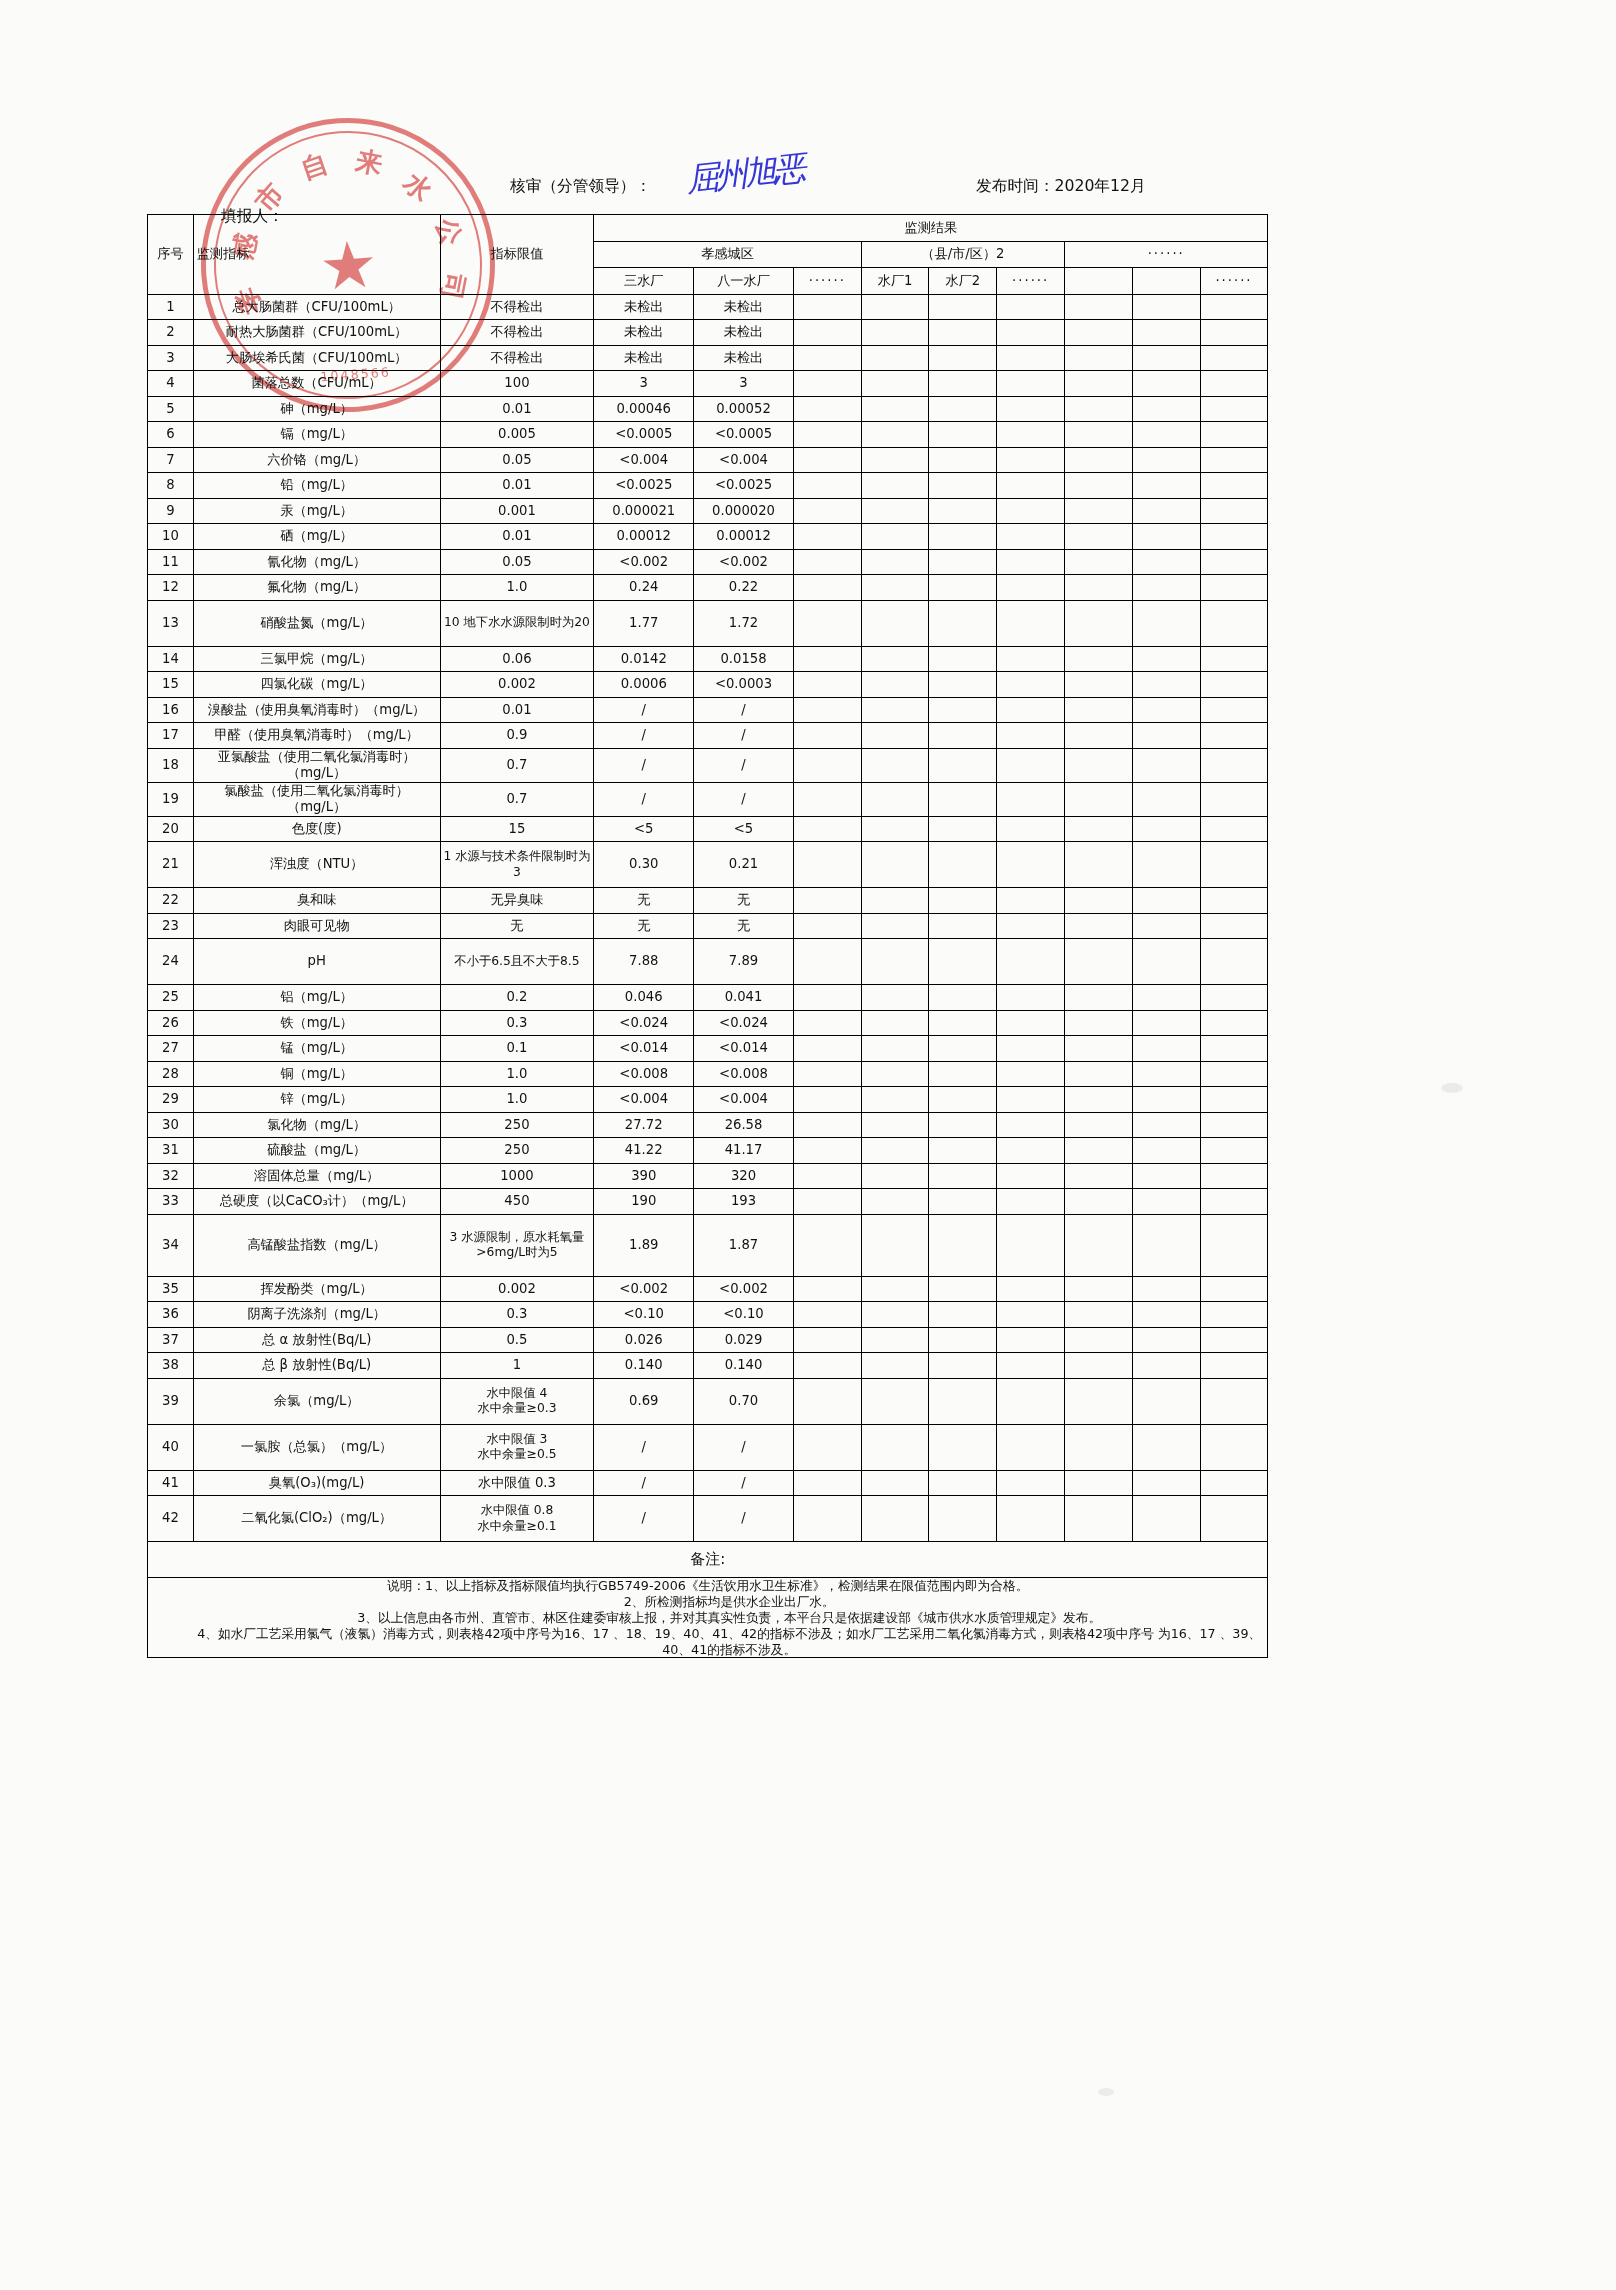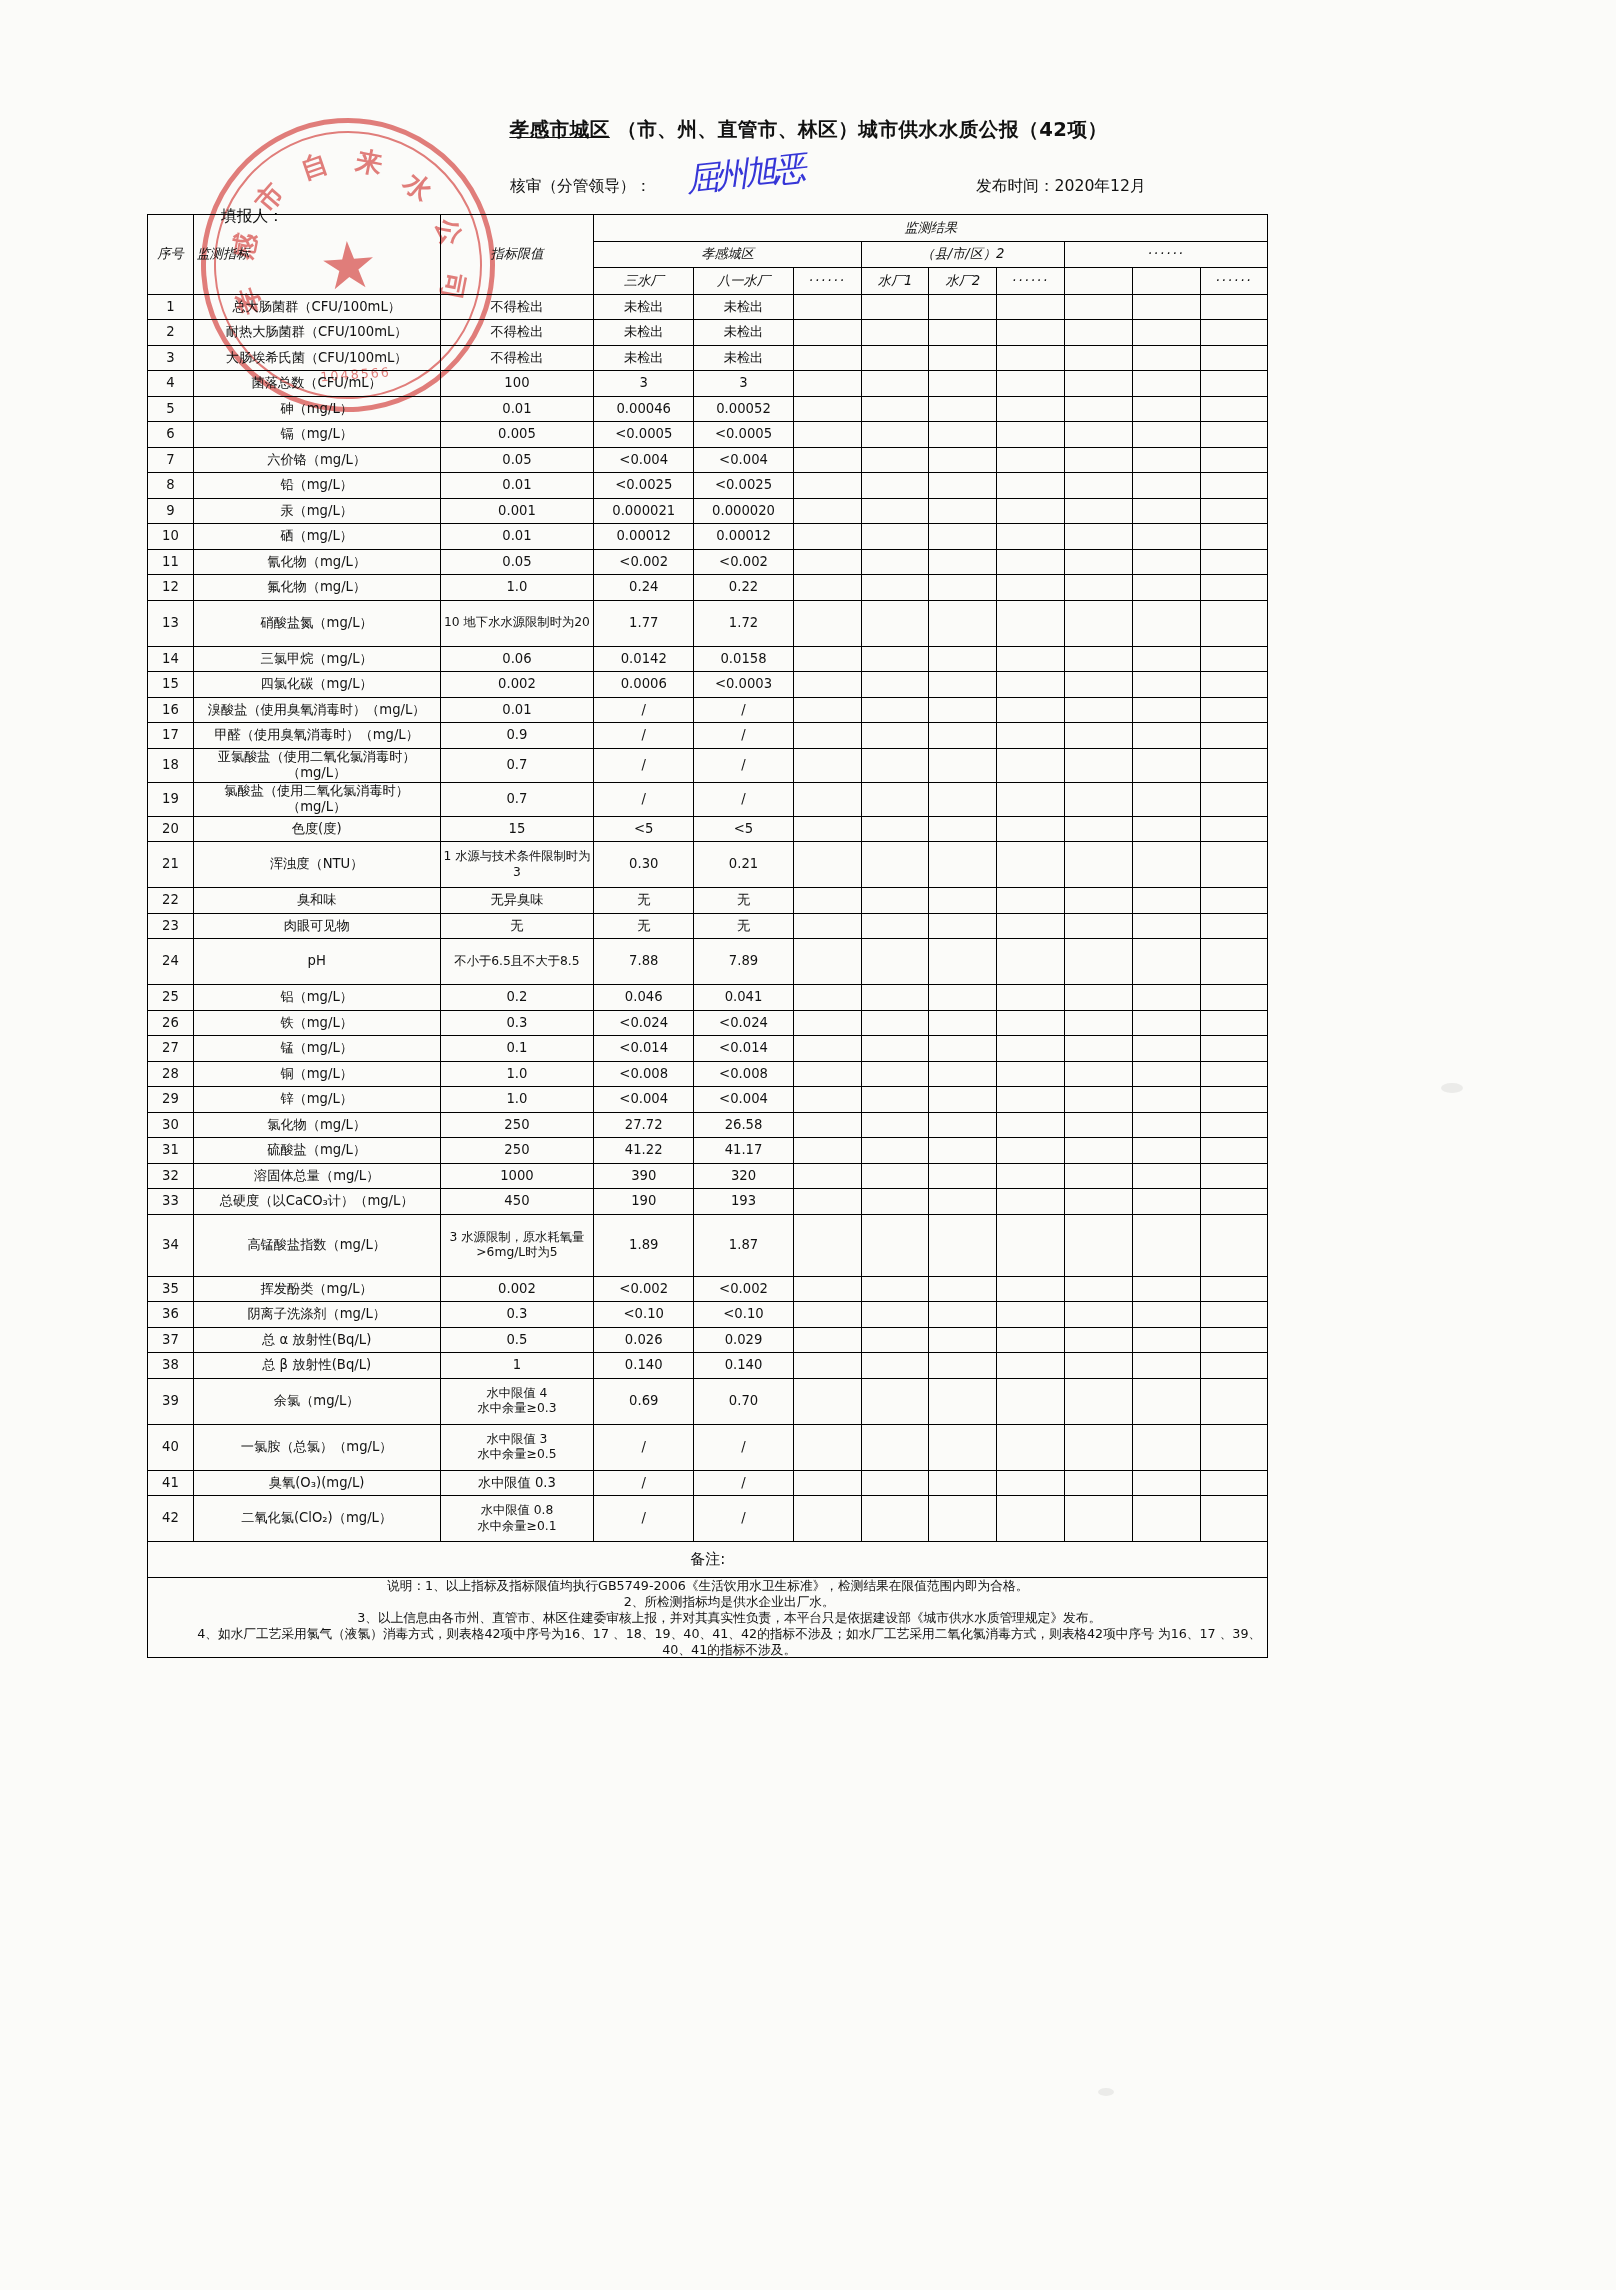--- a/index.html
+++ b/index.html
@@ -81,21 +81,21 @@
     text-align:center;
     vertical-align:middle;
     font-weight:normal;
     line-height:1.25;
   }
   td.idx{width:39px;}
   td.name{width:240px;text-align:left;padding-left:7.8px;margin-top:36px;}
   td.limit{width:147px;}
   td.res{width:93px;}
   td.res-s{width:61px;}
-  .hrow th{height:25.5px;font-size:13.2px;font-style:italic;}
+  .hrow th{height:25.5px;font-size:13.2px;}
   .drow td{height:24.5px;}
   .tall td{height:45px;}
   .tall3 td{height:61px;}
   .lim-multi{font-size:12.3px;line-height:1.25;}
   .note-cell{
     text-align:left;padding:5.9px 9.8px;font-size:12.7px;line-height:1.55;
     height:78px;vertical-align:top;
   }
   .beizhu{
     text-align:left;padding:5.9px 9.8px;font-size:15px;height:35px;vertical-align:middle;
@@ -126,24 +126,20 @@
         <b style="left: 204px; top: 51px; transform: rotate(45deg);">水</b>
         <b style="left: 232px; top: 98px; transform: rotate(75deg);">公</b>
         <b style="left: 232px; top: 153px; transform: rotate(105deg);">司</b>
       </div>
     <div class="star">
         <span>★</span>
       </div>
     <div class="bottomtext">1048566</div>
   </div>
 
-  <div class="title-row">
-    <span class="u">孝感市城区</span>
-    <span>（市、州、直管市、林区）城市供水水质公报（42项）</span>
-  </div>
 
   <div class="meta-row">
     <span class="m1">填报人：</span>
     <span class="m2">核审（分管领导）：</span>
     <span class="m3">
       <span>发布时间：</span><span>2020年12月</span>
     </span>
   </div>
   <div class="sig">屈州旭恶</div>
 

